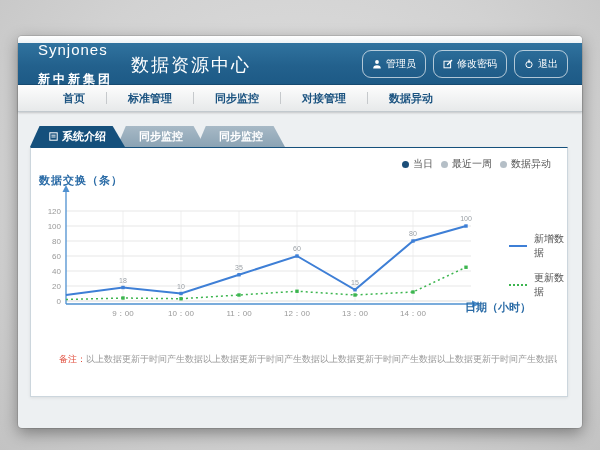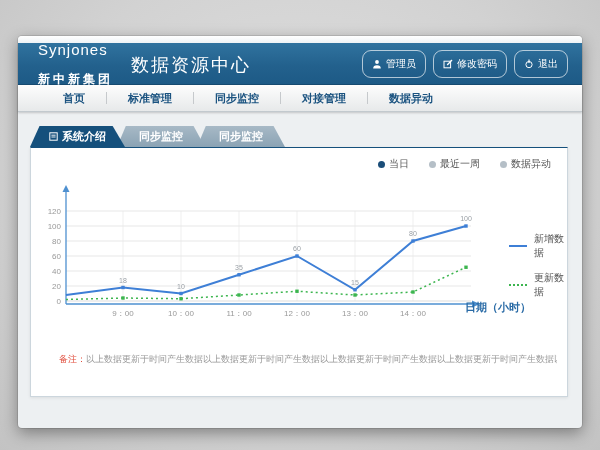--- a/index.html
+++ b/index.html
@@ -38,21 +38,21 @@
          clip-path:polygon(0% 100%, 10% 0%, 87% 0%, 100% 100%); cursor:pointer; }
   .tab.active { width:95px; background:#15507c; z-index:3; }
   .tab.inactive { width:88px; margin-left:-8px;
          background:linear-gradient(180deg,#a7b9c6,#8ba3b4); }
   .tab.inactive:nth-child(2){ z-index:2; }
   .tab.inactive:nth-child(3){ z-index:1; }
   
   .panel { position:absolute; left:12px; top:111px; width:538px; height:250px;
            background:#fff; border:1px solid #ccd6dd; border-top:1px solid #15507c;
            box-shadow:0 1px 3px rgba(0,0,0,.08); }
-  .radios { position:absolute; top:9px; right:16px; display:flex; gap:20px; }
+  .radios { position:absolute; top:9px; right:16px; display:flex; gap:8px; }
   .radio { display:flex; gap:4px; align-items:center; font-size:10px; color:#555; cursor:pointer; }
   .radio .dot { width:7px; height:7px; border-radius:50%; background:#b5bfc7; }
   .radio.selected .dot { background:#1b4e79; }
   .ylabel { position:absolute; left:8px; top:25px; color:#2a6ba6; font-size:11px;
             font-weight:bold; letter-spacing:1px; }
   .xlabel { position:absolute; left:434px; top:152px; color:#2a6ba6; font-size:11px; font-weight:bold; }
   .chart-svg { position:absolute; left:10px; top:35px; }
   .legend { position:absolute; left:478px; top:84px; }
   .legend-row { display:flex; align-items:center; margin-bottom:11px; }
   .swatch { width:22px; height:0; }
@@ -146,20 +146,21 @@
         <div class="radio">
           <span class="dot"></span>
           <span>最近一周</span>
         </div>
         <div class="radio">
           <span class="dot"></span>
           <span>数据异动</span>
         </div>
       </div>
 
+      <div class="ylabel">数据交换（条）</div>
       <svg class="chart-svg" id="chart" width="450" height="145">
           <line x1="82" y1="28" x2="82" y2="118" stroke="#efefef" stroke-width="1"></line>
           <line x1="140" y1="28" x2="140" y2="118" stroke="#efefef" stroke-width="1"></line>
           <line x1="198" y1="28" x2="198" y2="118" stroke="#efefef" stroke-width="1"></line>
           <line x1="256" y1="28" x2="256" y2="118" stroke="#efefef" stroke-width="1"></line>
           <line x1="314" y1="28" x2="314" y2="118" stroke="#efefef" stroke-width="1"></line>
           <line x1="372" y1="28" x2="372" y2="118" stroke="#efefef" stroke-width="1"></line>
           <line x1="25" y1="118" x2="430" y2="118" stroke="#dddddd" stroke-width="1"></line>
           <text x="20" y="120.5" text-anchor="end" font-size="8" fill="#999" font-family="Liberation Sans, sans-serif">0</text>
           <line x1="25" y1="103" x2="430" y2="103" stroke="#e7e7e7" stroke-width="1"></line>

